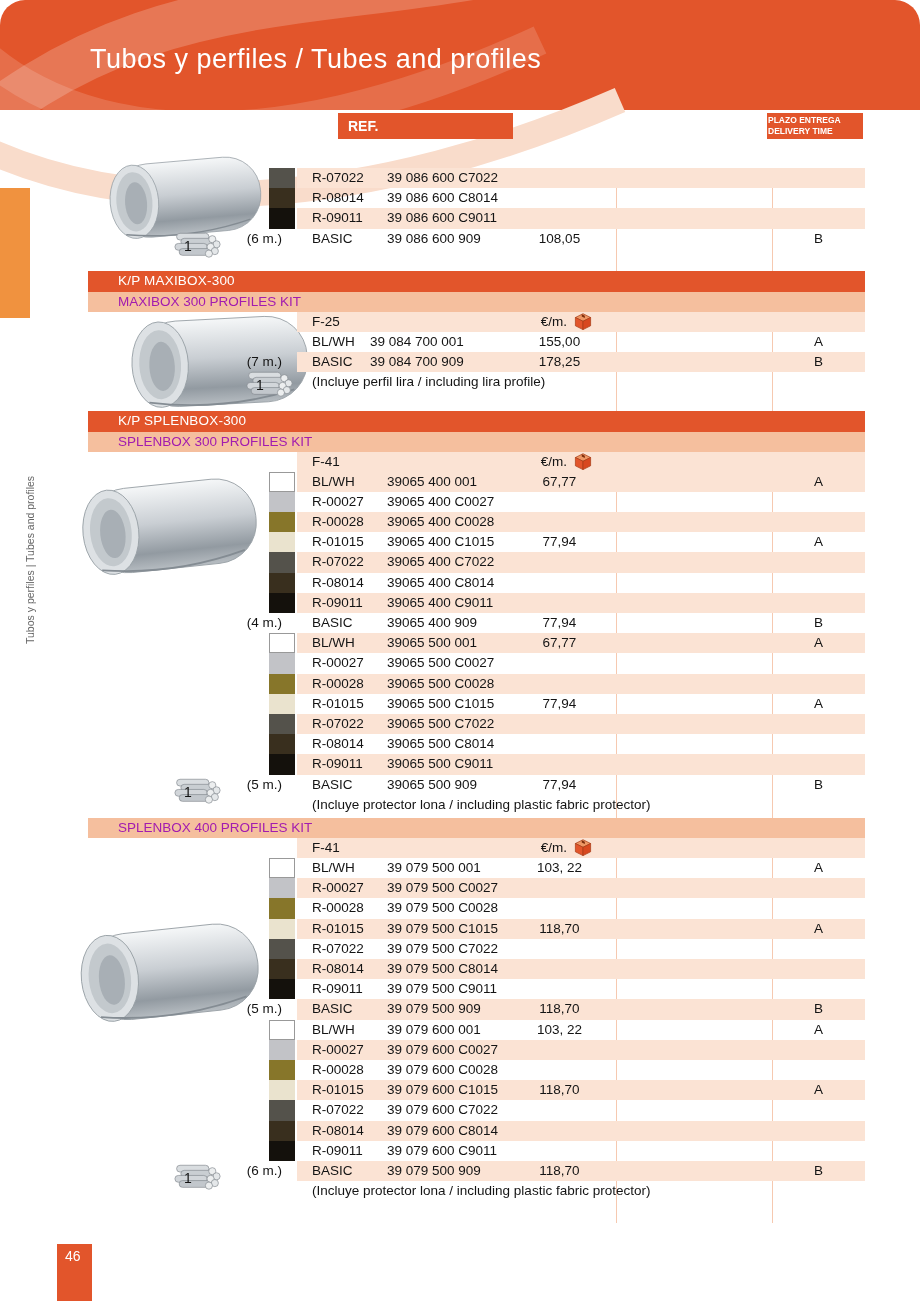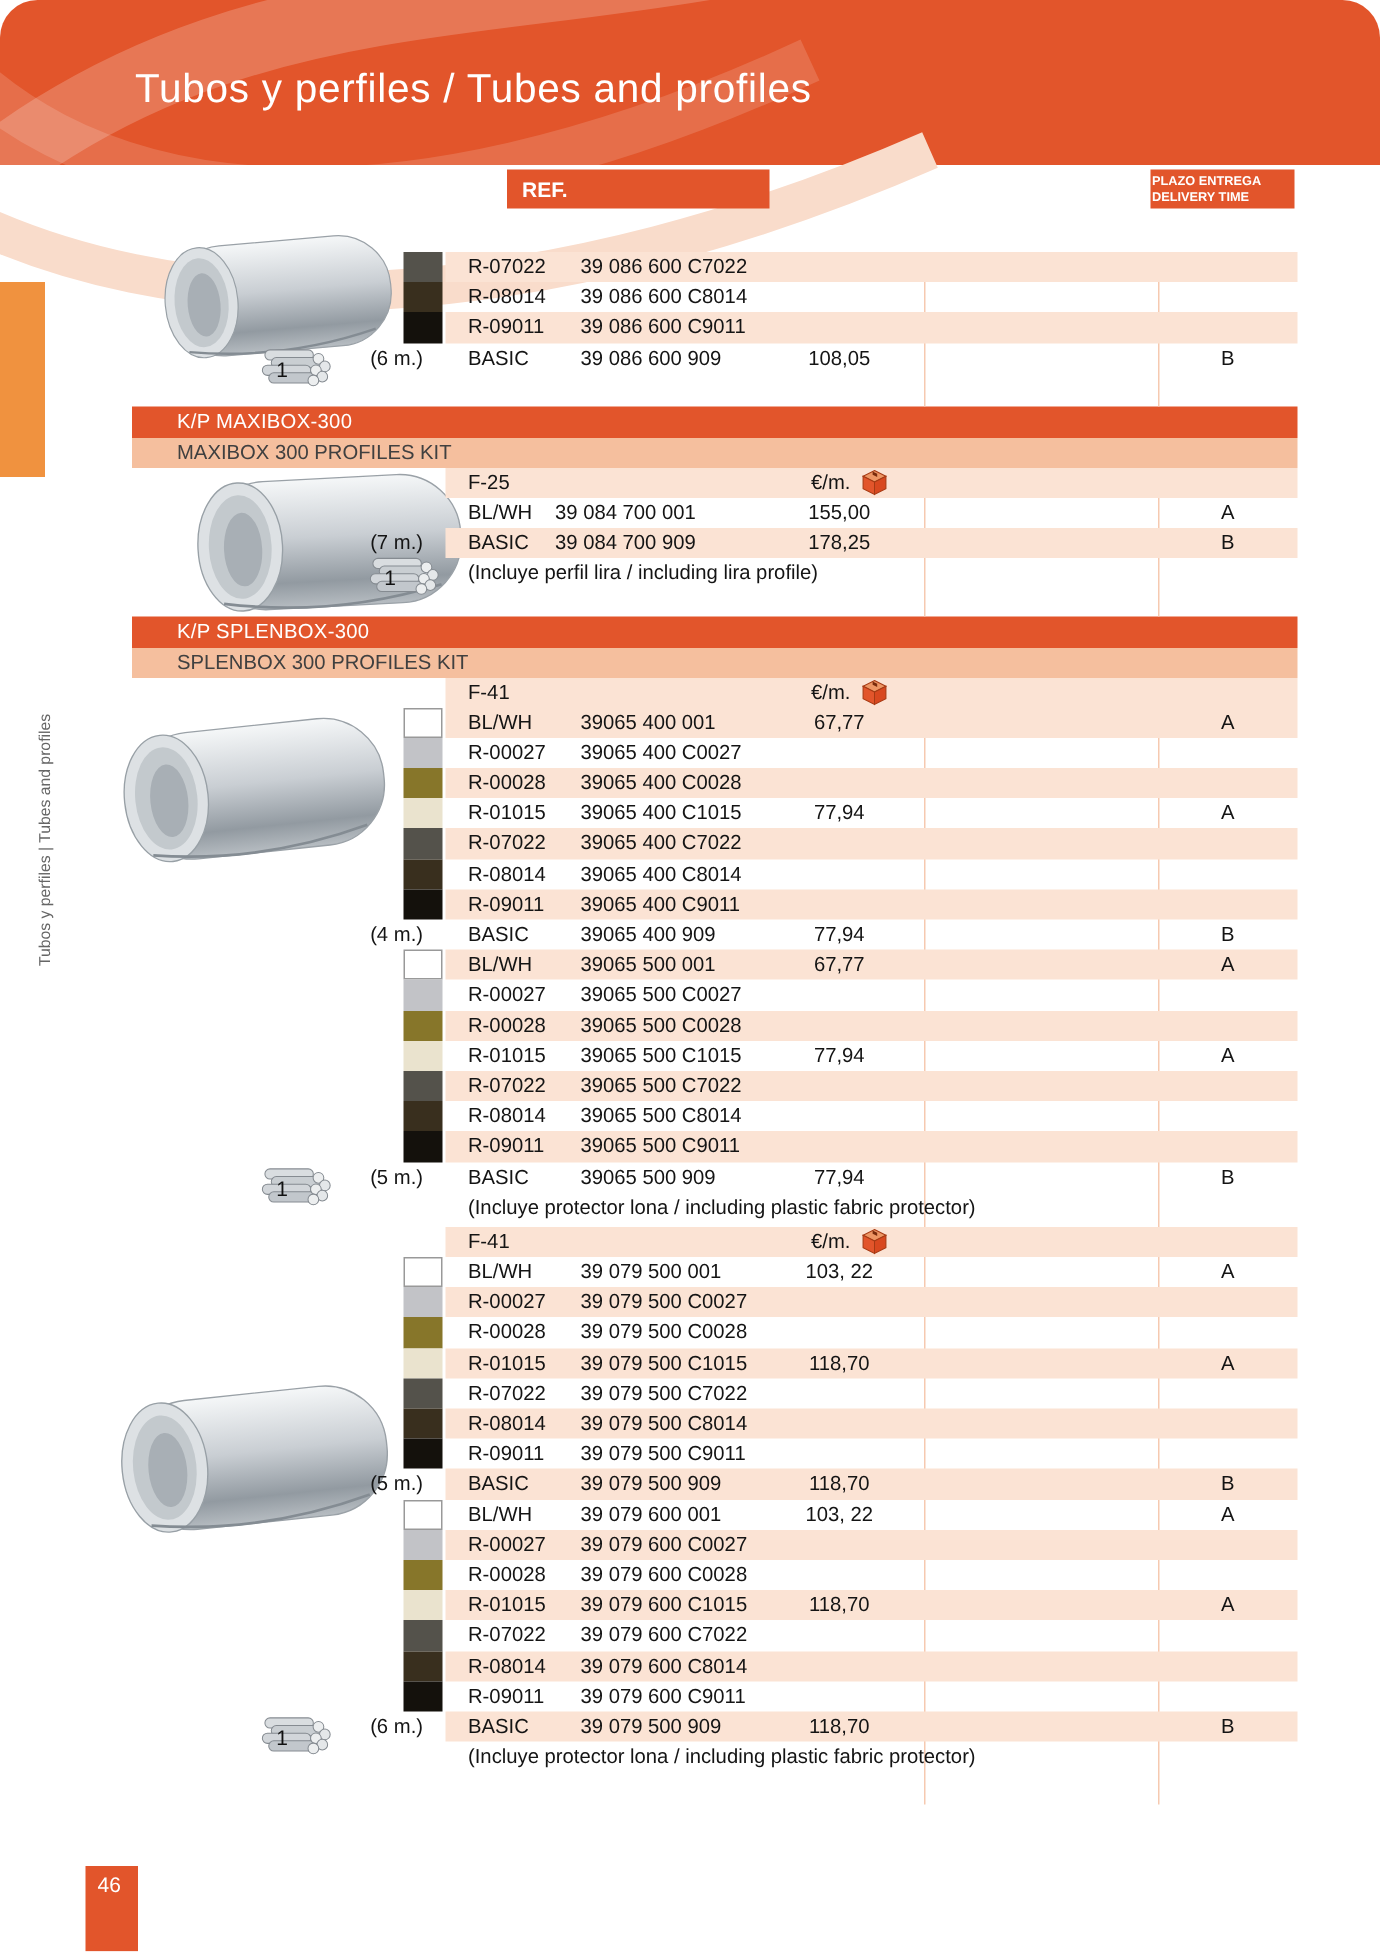--- a/index.html
+++ b/index.html
@@ -27,21 +27,21 @@
   .left-tab{position:absolute;left:0;top:188px;width:30px;height:130px;background:#F0923F;z-index:2;}
   .side-text{position:absolute;left:24px;top:320px;height:324px;z-index:2;color:#666;font-size:10.5px;
              writing-mode:vertical-rl;transform:rotate(180deg);white-space:nowrap;}
   .pagenum-box{position:absolute;left:57px;top:1244px;width:35px;height:57px;background:#E2552B;z-index:2;
                color:#fff;font-size:14px;padding:4px 0 0 8px;box-sizing:border-box;}
 
   
   #catalog{position:absolute;left:88px;top:168px;width:777px;z-index:3;}
   .bar-title{height:21px;background:#E2552B;color:#fff;font-size:13.5px;line-height:20px;
              padding-left:30px;box-sizing:border-box;letter-spacing:.2px;}
-  .bar-sub{height:20px;background:#F5BF9E;color:#404040;font-size:13.5px;line-height:19px;
+  .bar-sub{height:20px;background:#F5BF9E;color:#a21caf;font-size:13.5px;line-height:19px;
            padding-left:30px;box-sizing:border-box;}
 
   .table{position:relative;margin-left:209px;}
   .table::before,.table::after{content:'';position:absolute;top:0;bottom:0;width:1px;background:#F6C9B0;z-index:0;}
   .table::before{left:319px;}
   .table::after{left:475px;}
   #sec-086 .table{padding-bottom:22px;}
   #sec-maxibox .table{padding-bottom:18px;}
   #sec-splenbox300 .table{padding-bottom:3px;}
   #sec-splenbox400 .table{padding-bottom:22px;}
@@ -347,20 +347,21 @@
               </svg>
               <span class="count">1</span>
             </span>
           </div>
           <div class="row ">
             <span class="cell-note">(Incluye protector lona / including plastic fabric protector)</span>
           </div>
         </div>
       </div>
       <div class="section" id="sec-splenbox400">
+        <div class="bar-sub">SPLENBOX 400 PROFILES KIT</div>
         <div class="table">
           <div class="row pink">
             <span class="cell-ref">F-41</span>
             <span class="cell-unit">€/m.</span>
             <span class="icon-box"><svg viewBox="0 0 26 26" width="18" height="18">
                 <use href="#sym-box-full"></use>
               </svg></span>
           </div>
           <div class="row ">
             <span class="swatch bordered" style="background: rgb(255, 255, 255);"></span>

